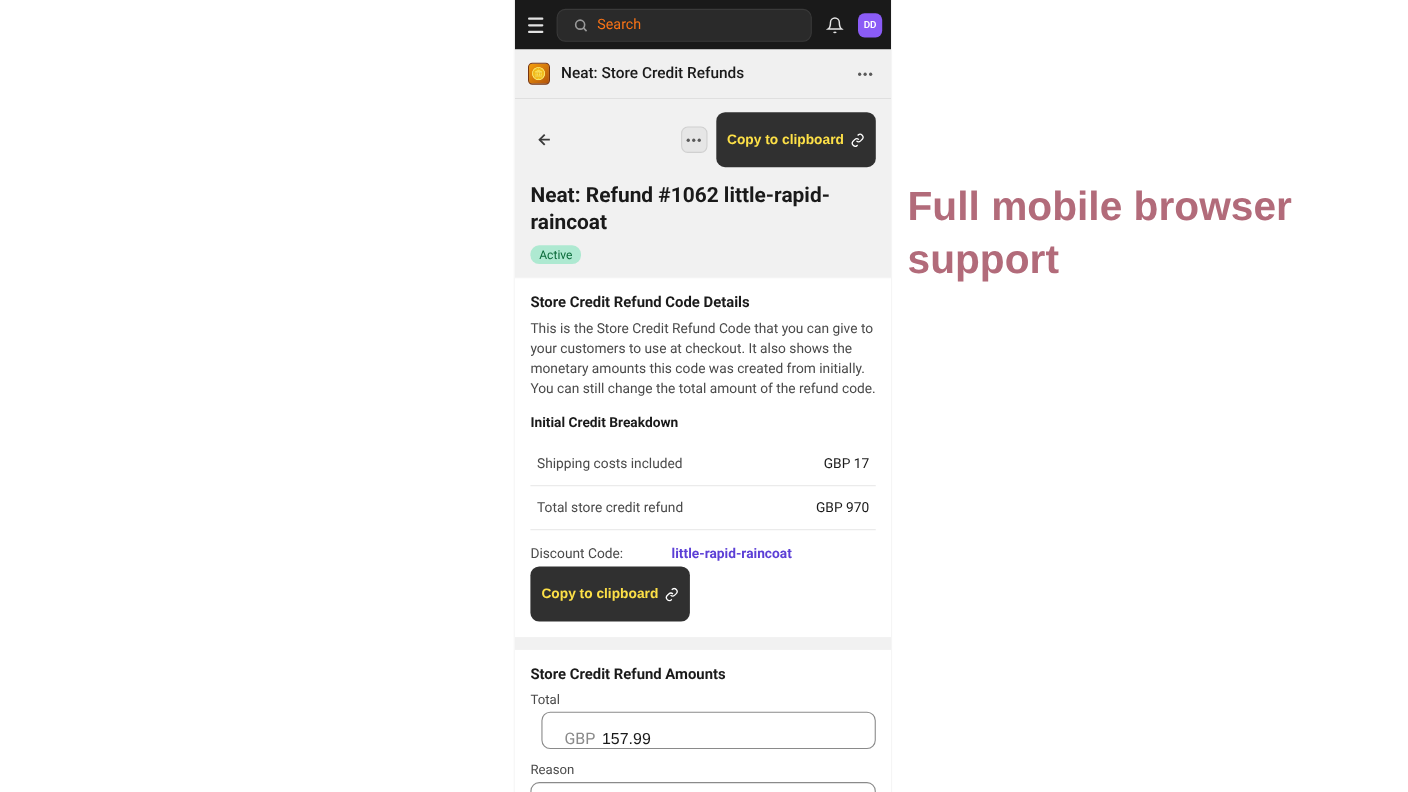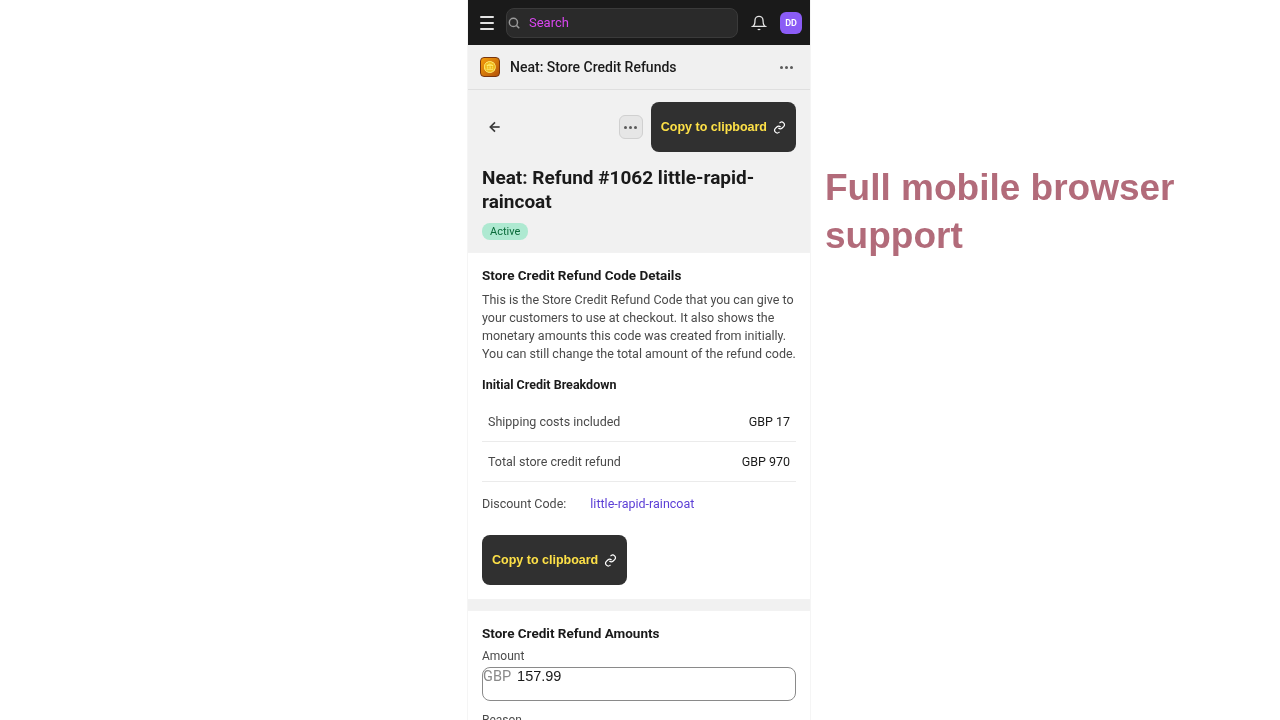--- a/index.html
+++ b/index.html
@@ -51,23 +51,23 @@
     border-radius: 1px;
   }
   .search-box {
     flex: 1;
     background: #2a2a2a;
     border: 1px solid #3a3a3a;
     border-radius: 8px;
     height: 30px;
     display: flex;
     align-items: center;
-    padding: 0 0;
+    padding: 0 14px;
     gap: 8px;
-    color: #d946ef;
+    color: #f97316;
     font-size: 13px;
   }
   .search-icon {
     width: 14px;
     height: 14px;
   }
   .bell-icon {
     width: 26px;
     height: 26px;
     display: flex;
@@ -225,45 +225,47 @@
     padding: 12px 6px;
     font-size: 12.5px;
     color: #4a4a4a;
     border-bottom: 1px solid rgba(0,0,0,0.08);
   }
   .breakdown-row:last-child { border-bottom: none; }
   .breakdown-row .val { color: #1a1a1a; }
   .discount-row {
     display: flex;
     align-items: center;
-    gap: 24px;
+    gap: 4px;
     margin-top: 14px;
     font-size: 12.5px;
     flex-wrap: wrap;
   }
   .discount-row .label { color: #4a4a4a; }
   .discount-row .code {
     color: #5c3fd6;
-    font-weight: 400;
+    font-weight: 700;
+    margin-left: 40px;
   }
   .field-label {
     font-size: 12px;
     color: #4a4a4a;
     margin-bottom: 4px;
     margin-top: 2px;
   }
   .input-wrap {
     border: 1px solid #8a8a8a;
     border-radius: 8px;
     display: flex;
-    align-items: flex-start;
-    padding: 0 0;
+    align-items: flex-end;
+    padding: 0 20px;
     height: 34px;
     background: #fff;
     margin-bottom: 12px;
+    margin-left: 10px;
   }
   .input-prefix {
     color: #8a8a8a;
     font-size: 14.5px;
     margin-right: 6px;
   }
   .input-val {
     color: #1a1a1a;
     font-size: 14.5px;
     border: none;
@@ -380,21 +382,21 @@
           <svg class="link-icon" viewBox="0 0 24 24" fill="none" stroke="#fff" stroke-width="2.2">
               <path d="M10 13a5 5 0 0 0 7 0l3-3a5 5 0 0 0-7-7l-1 1"></path>
               <path d="M14 11a5 5 0 0 0-7 0l-3 3a5 5 0 0 0 7 7l1-1"></path>
             </svg>
         </button>
       </div>
     </div>
 
     <div class="card">
       <div class="card-heading">Store Credit Refund Amounts</div>
-      <div class="field-label">Amount</div>
+      <div class="field-label">Total</div>
       <div class="input-wrap">
         <span class="input-prefix">GBP</span>
         <input class="input-val" value="157.99" style="">
       </div>
       <div class="field-label">Reason</div>
       <textarea class="textarea" style="">Cauldron stirred up trouble instead of potions.</textarea>
       
     </div>
   </div>
 </div>

